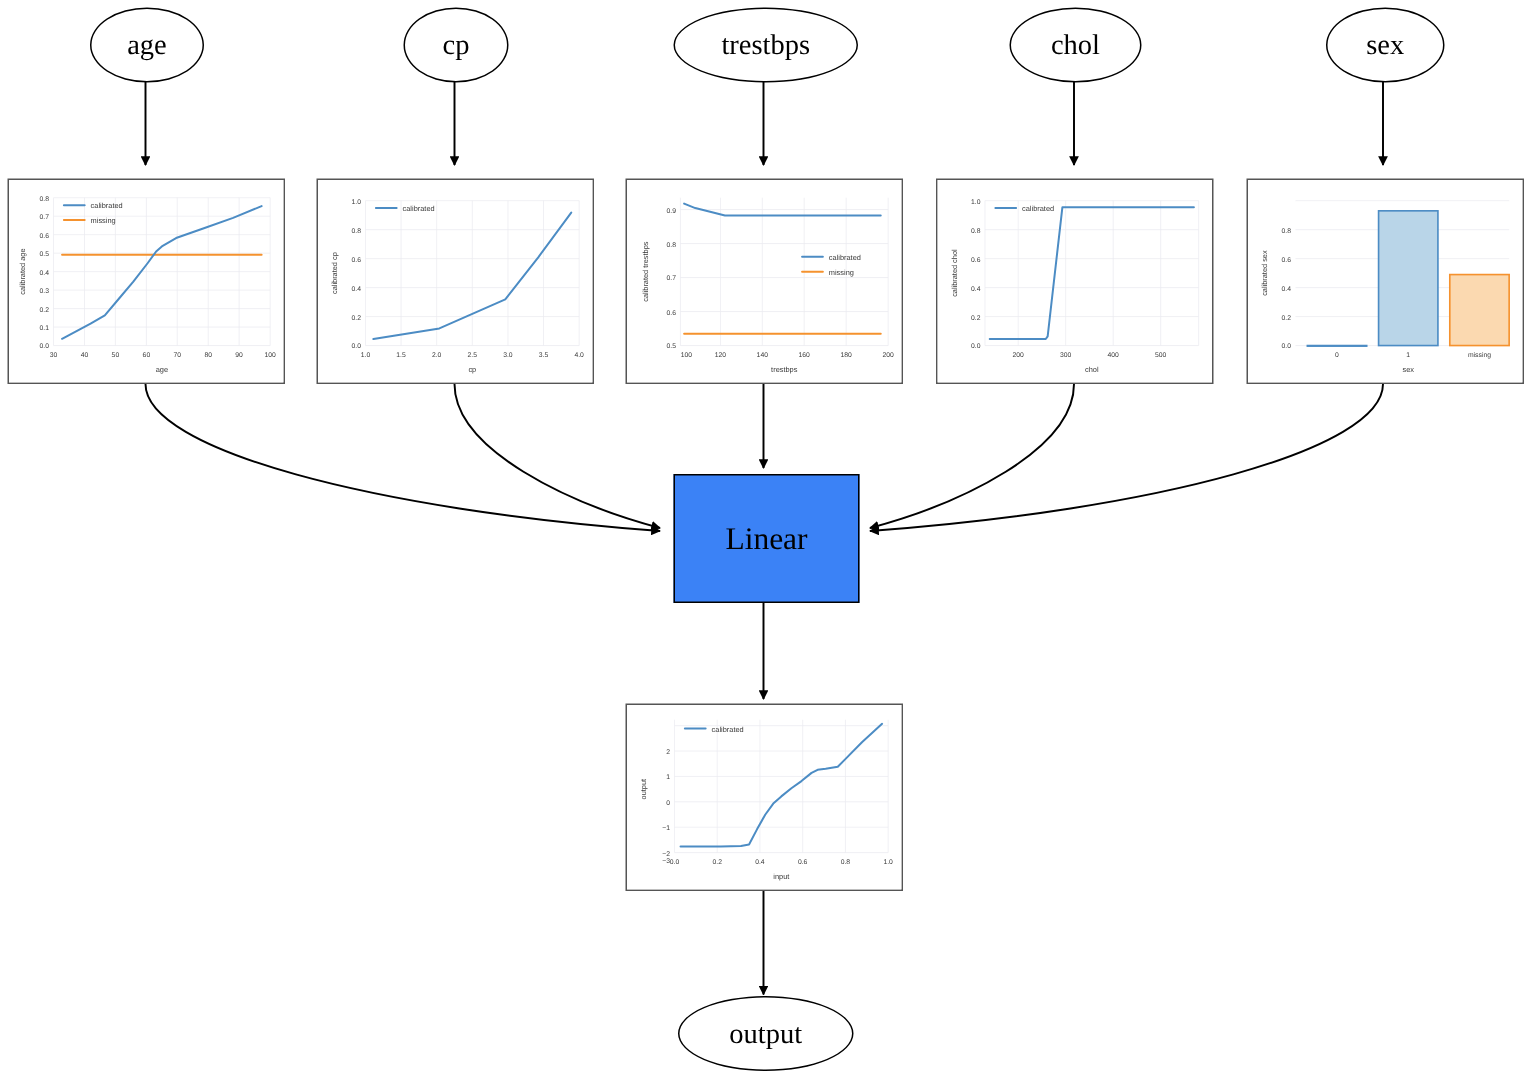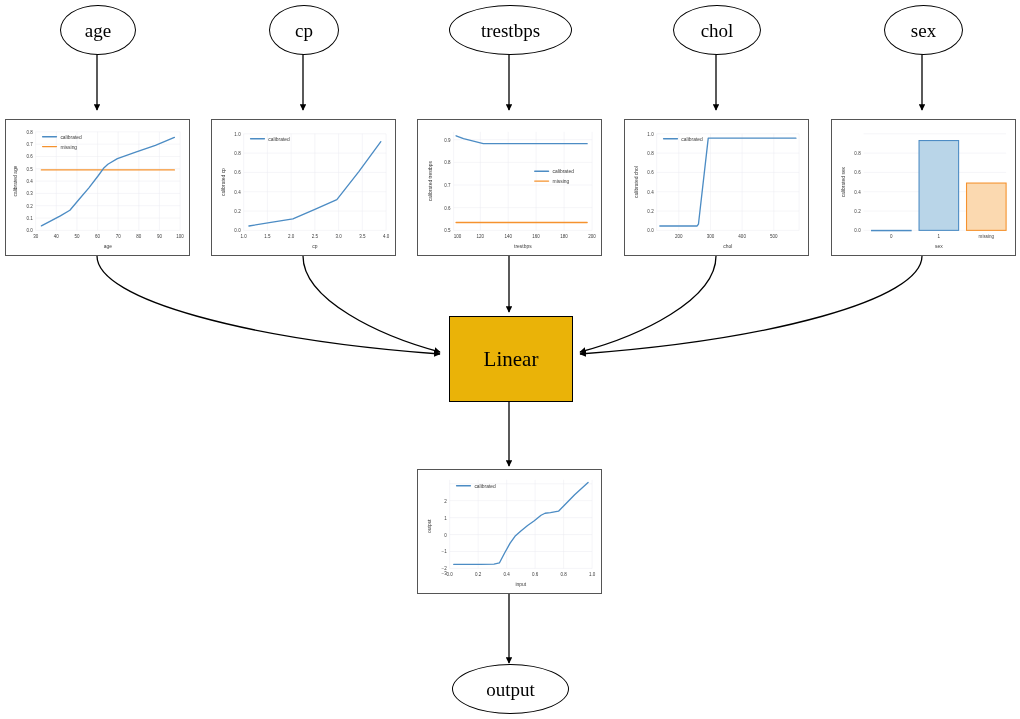--- a/index.html
+++ b/index.html
@@ -6,21 +6,21 @@
   body{width:1020px;height:719px;position:relative;overflow:hidden;
        font-family:"Liberation Serif", serif;}
   .canvas{position:absolute;left:0;top:0;width:1004px;height:719px;}
   svg.edges{position:absolute;left:0;top:0;width:1020px;height:719px;pointer-events:none;}
 
   
   .ellipse-node{position:absolute;display:flex;align-items:center;justify-content:center;
        border:1.2px solid #000;border-radius:50%;background:#fff;
        font-family:"Liberation Serif", serif;font-size:19px;color:#000;line-height:1;}
   .box-node{position:absolute;display:flex;align-items:center;justify-content:center;
-       border:1.3px solid #000;background:#eab308;
+       border:1.3px solid #000;background:#3b82f6;
        font-family:"Liberation Serif", serif;font-size:21px;color:#000;}
 
   
   .panel{position:absolute;background:#fff;border:1.4px solid #555;box-sizing:border-box;}
   .plot{position:absolute;left:0;top:0;width:100%;height:100%;}
   .pl-svg{display:block;width:100%;height:100%;}
   text{font-family:"Liberation Sans", sans-serif;fill:#3a3a3a;}
   .tick{font-size:4.6px;}
   .axlab{font-size:5.0px;}
   .leg{font-size:5.0px;}

